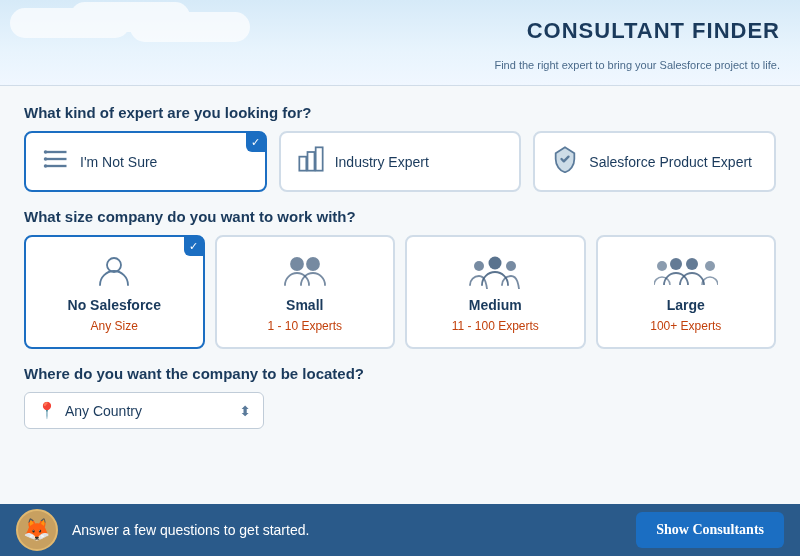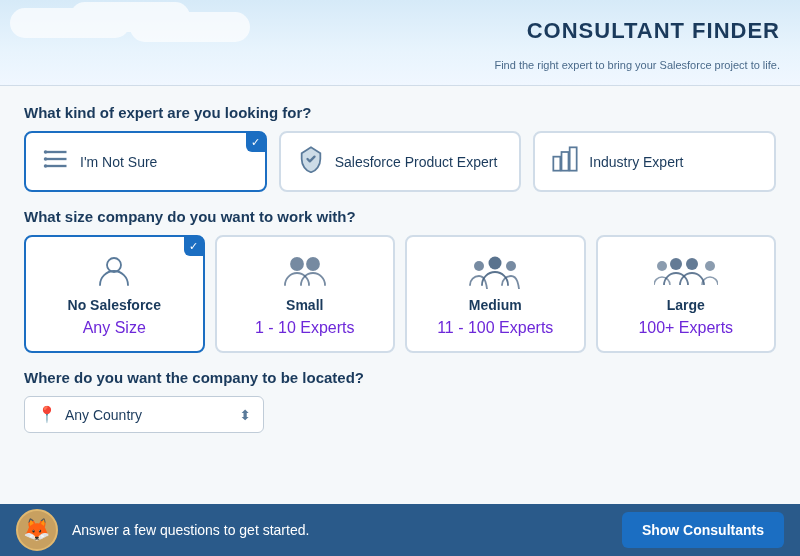--- a/index.html
+++ b/index.html
@@ -159,22 +159,22 @@
       align-items: center;
       justify-content: center;
     }
 
     .size-name {
       font-size: 14px;
       font-weight: 700;
       color: #1a3a5c;
     }
     .size-desc {
-      font-size: 16px;
-      color: #6d28d9;
+      font-size: 12px;
+      color: #c2410c;
     }
 
     
     .location-select-wrap {
       display: flex;
       align-items: center;
       border: 1px solid #c0ccd8;
       border-radius: 6px;
       background: white;
       padding: 8px 12px;
@@ -230,20 +230,21 @@
     .show-consultants-btn {
       background: #1b6ec2;
       color: white;
       border: none;
       border-radius: 6px;
       padding: 10px 20px;
       font-size: 14px;
       font-weight: 600;
       cursor: pointer;
       white-space: nowrap;
+      font-family: Liberation Serif, serif;
     }
 
     
     .icon-not-sure svg, .icon-sf-product svg, .icon-industry svg {
       width: 28px;
       height: 28px;
     }
   </style>
 </head>
 <body>
@@ -269,40 +270,40 @@
             <circle cx="3" cy="6" r="1.5" fill="#5a7a9a" stroke="none"></circle>
             <circle cx="3" cy="12" r="1.5" fill="#5a7a9a" stroke="none"></circle>
             <circle cx="3" cy="18" r="1.5" fill="#5a7a9a" stroke="none"></circle>
           </svg>
         </span>
         <span class="option-label">I'm Not Sure</span>
       </div>
 
       <div class="option-card">
 
+        <span class="option-icon icon-industry">
+          <svg viewBox="0 0 24 24" fill="none" stroke="#5a7a9a" stroke-width="1.5">
+            <rect x="2" y="10" width="6" height="12"></rect>
+            <rect x="9" y="6" width="6" height="16"></rect>
+            <rect x="16" y="2" width="6" height="20"></rect>
+          </svg>
+        </span>
+        <span class="option-label">Industry Expert</span>
+      </div>
+
+      <div class="option-card">
+
         <span class="option-icon icon-sf-product">
           <svg viewBox="0 0 24 24" fill="none">
             <path d="M12 2L4 7v5c0 5.25 3.4 10.15 8 11.35C16.6 22.15 20 17.25 20 12V7L12 2z" fill="#5a8ab0" opacity="0.3"></path>
             <path d="M12 2L4 7v5c0 5.25 3.4 10.15 8 11.35C16.6 22.15 20 17.25 20 12V7L12 2z" stroke="#5a7a9a" stroke-width="1.5" fill="none"></path>
             <path d="M9 12l2 2 4-4" stroke="#5a7a9a" stroke-width="2" stroke-linecap="round" stroke-linejoin="round"></path>
           </svg>
         </span>
         <span class="option-label">Salesforce Product Expert</span>
-      </div>
-
-      <div class="option-card">
-
-        <span class="option-icon icon-industry">
-          <svg viewBox="0 0 24 24" fill="none" stroke="#5a7a9a" stroke-width="1.5">
-            <rect x="2" y="10" width="6" height="12"></rect>
-            <rect x="9" y="6" width="6" height="16"></rect>
-            <rect x="16" y="2" width="6" height="20"></rect>
-          </svg>
-        </span>
-        <span class="option-label">Industry Expert</span>
       </div>
 
     </div>
   </div>
 
   <div class="section">
     <div class="section-label">What size company do you want to work with?</div>
     <div class="size-cards-row">
 
       <div class="size-card selected">

